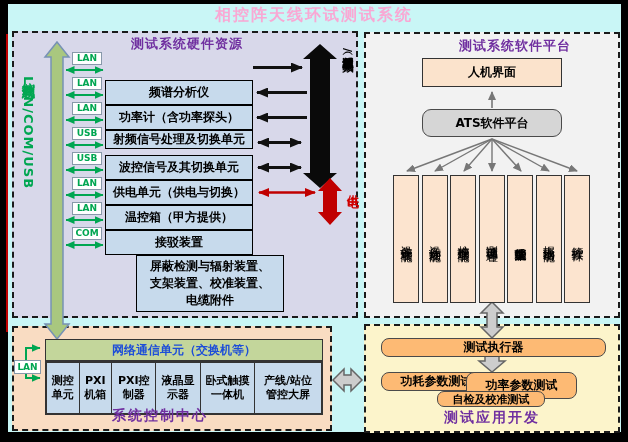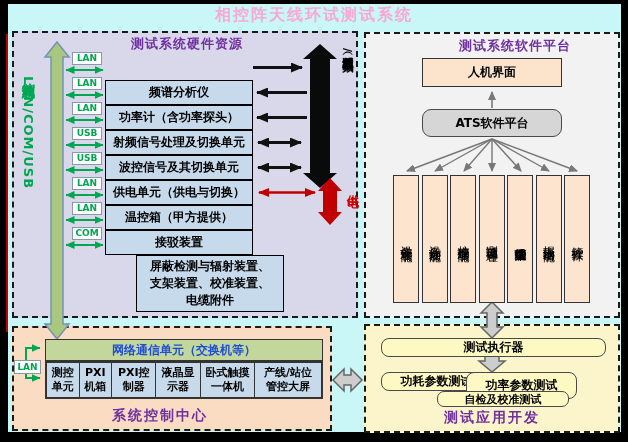--- a/index.html
+++ b/index.html
@@ -31,25 +31,25 @@
           font-size:11px;letter-spacing:0px;font-weight:bold;}
   .pwrlbl{position:absolute;left:344px;top:186px;height:34px;z-index:10;color:#d00000;
           font-size:12px;font-weight:bold;}
   .swbox{position:absolute;box-sizing:border-box;z-index:10;display:flex;align-items:center;
          justify-content:center;font-size:12px;font-weight:bold;color:#000;}
   .hmi{left:422px;top:58px;width:140px;height:29px;background:#fbe3cc;border:1.5px solid #333;}
   .ats{left:422px;top:109px;width:140px;height:28px;background:#d6d6d6;border:1.5px solid #4a4a4a;border-radius:9px;}
   .fnbox{position:absolute;top:175px;height:128px;width:26px;background:#fce4cf;border:1px solid #333;
          box-sizing:border-box;z-index:10;display:flex;align-items:center;justify-content:center;
          font-size:12px;color:#000;letter-spacing:1px;}
-  .graybox{background:#fef9c3;border:1.5px solid #4a4a4a;border-radius:8px;}
+  .graybox{background:#fdba74;border:1.5px solid #4a4a4a;border-radius:8px;}
   .netbar{position:absolute;left:45px;top:339px;width:278px;height:22px;background:#c3d69b;
           border:1.5px solid #333;box-sizing:border-box;z-index:10;display:flex;align-items:center;
           justify-content:center;font-size:12px;font-weight:bold;color:#1d4ed8;}
-  .devrow{position:absolute;left:45px;top:361px;width:278px;height:38px;border:2px solid #333;
+  .devrow{position:absolute;left:45px;top:361px;width:278px;height:54px;border:2px solid #333;
           box-sizing:border-box;z-index:10;display:flex;background:#c7daec;}
   .devcell{display:flex;flex-direction:column;align-items:center;justify-content:center;
            font-size:11px;font-weight:bold;color:#000;line-height:14px;box-sizing:border-box;
            border-left:1.5px solid #333;text-align:center;}
   .devcell:first-child{border-left:none;}
   .lanlbl{position:absolute;left:14px;top:360px;width:27px;height:14px;background:#fff;
           border:1px solid #8899aa;box-sizing:border-box;color:#00a651;font-size:9px;
           font-weight:bold;text-align:center;line-height:12px;z-index:11;}
   .redline{position:absolute;left:6px;top:34px;width:2px;height:298px;background:#c00000;z-index:3;}
   svg.overlay{position:absolute;left:0;top:0;width:628px;height:442px;z-index:5;pointer-events:none;}
@@ -131,21 +131,21 @@
   <div class="connlbl" style="top:77px;">LAN</div>
   <div class="connlbl" style="top:102px;">LAN</div>
   <div class="connlbl" style="top:127px;">USB</div>
   <div class="connlbl" style="top:152px;">USB</div>
   <div class="connlbl" style="top:177px;">LAN</div>
   <div class="connlbl" style="top:202px;">LAN</div>
   <div class="connlbl" style="top:227px;">COM</div>
 
   <div class="hwbox" style="top:80px;height:25px;">频谱分析仪</div>
   <div class="hwbox" style="top:105px;height:25px;">功率计（含功率探头）</div>
-  <div class="hwbox" style="top:130px;height:25px;">射频信号处理及切换单元</div>
+  <div class="hwbox" style="top:130px;height:19px;">射频信号处理及切换单元</div>
   <div class="hwbox" style="top:155px;height:25px;">波控信号及其切换单元</div>
   <div class="hwbox" style="top:180px;height:25px;">供电单元（供电与切换）</div>
   <div class="hwbox" style="top:205px;height:25px;">温控箱（甲方提供）</div>
   <div class="hwbox" style="top:230px;height:25px;">接驳装置</div>
   <div class="hwbox" style="top:255px;height:57px;flex-direction:column;margin-left:31px;">
     <span>屏蔽检测与辐射装置、</span>
     <span>支架装置、校准装置、</span>
     <span>电缆附件</span>
   </div>
 
@@ -190,15 +190,15 @@
     <div class="devcell" style="width:68px;">
       <span>产线/站位</span>
       <span>管控大屏</span>
     </div>
   </div>
   <div class="caption" style="left:60px;top:407px;width:200px;">系统控制中心</div>
 
   <div class="swbox graybox" style="left:381px;top:338px;width:225px;height:19px;">测试执行器</div>
   <div class="swbox graybox" style="left:381px;top:372px;width:111px;height:19px;">功耗参数测试</div>
   <div class="swbox graybox" style="left:466px;top:372px;width:111px;height:27px;">功率参数测试</div>
-  <div class="swbox graybox" style="left:437px;top:391px;width:132px;height:16px;font-size:11px;border-radius:7px;">自检及校准测试</div>
+  <div class="swbox graybox" style="left:437px;top:391px;width:108px;height:16px;font-size:11px;border-radius:7px;">自检及校准测试</div>
   <div class="caption" style="left:364px;top:409px;width:256px;">测试应用开发</div>
 </div>
 
 </body></html>

